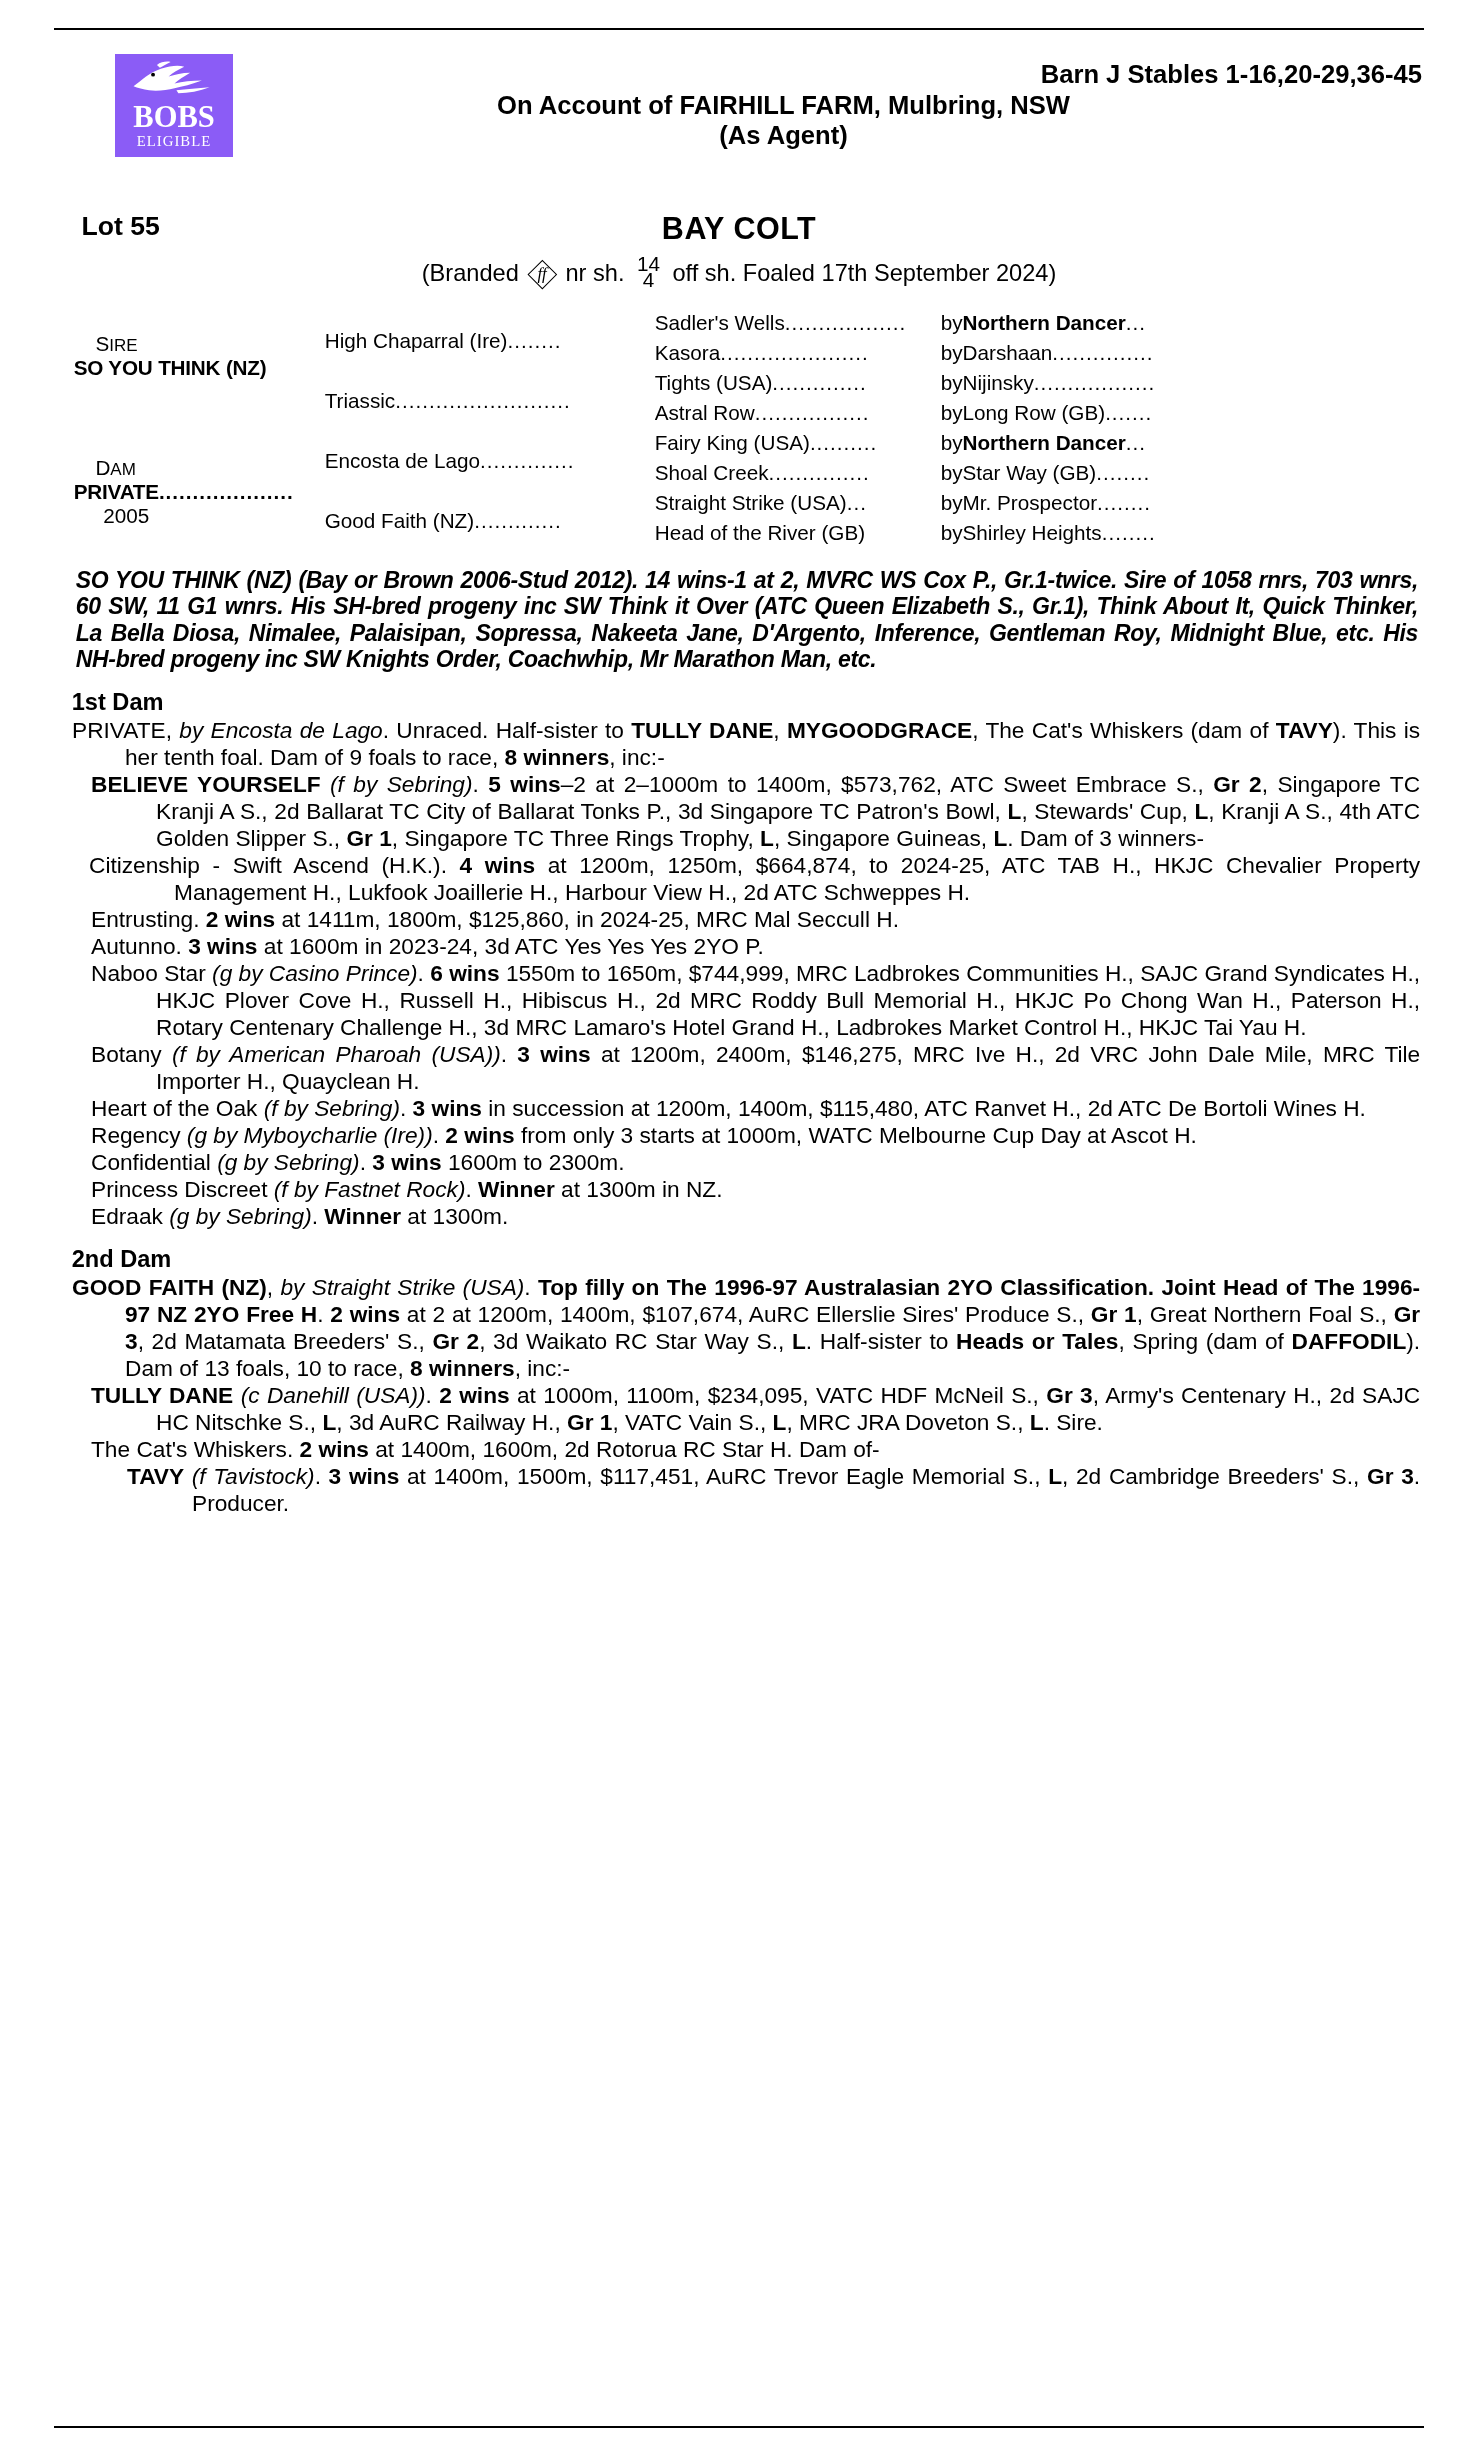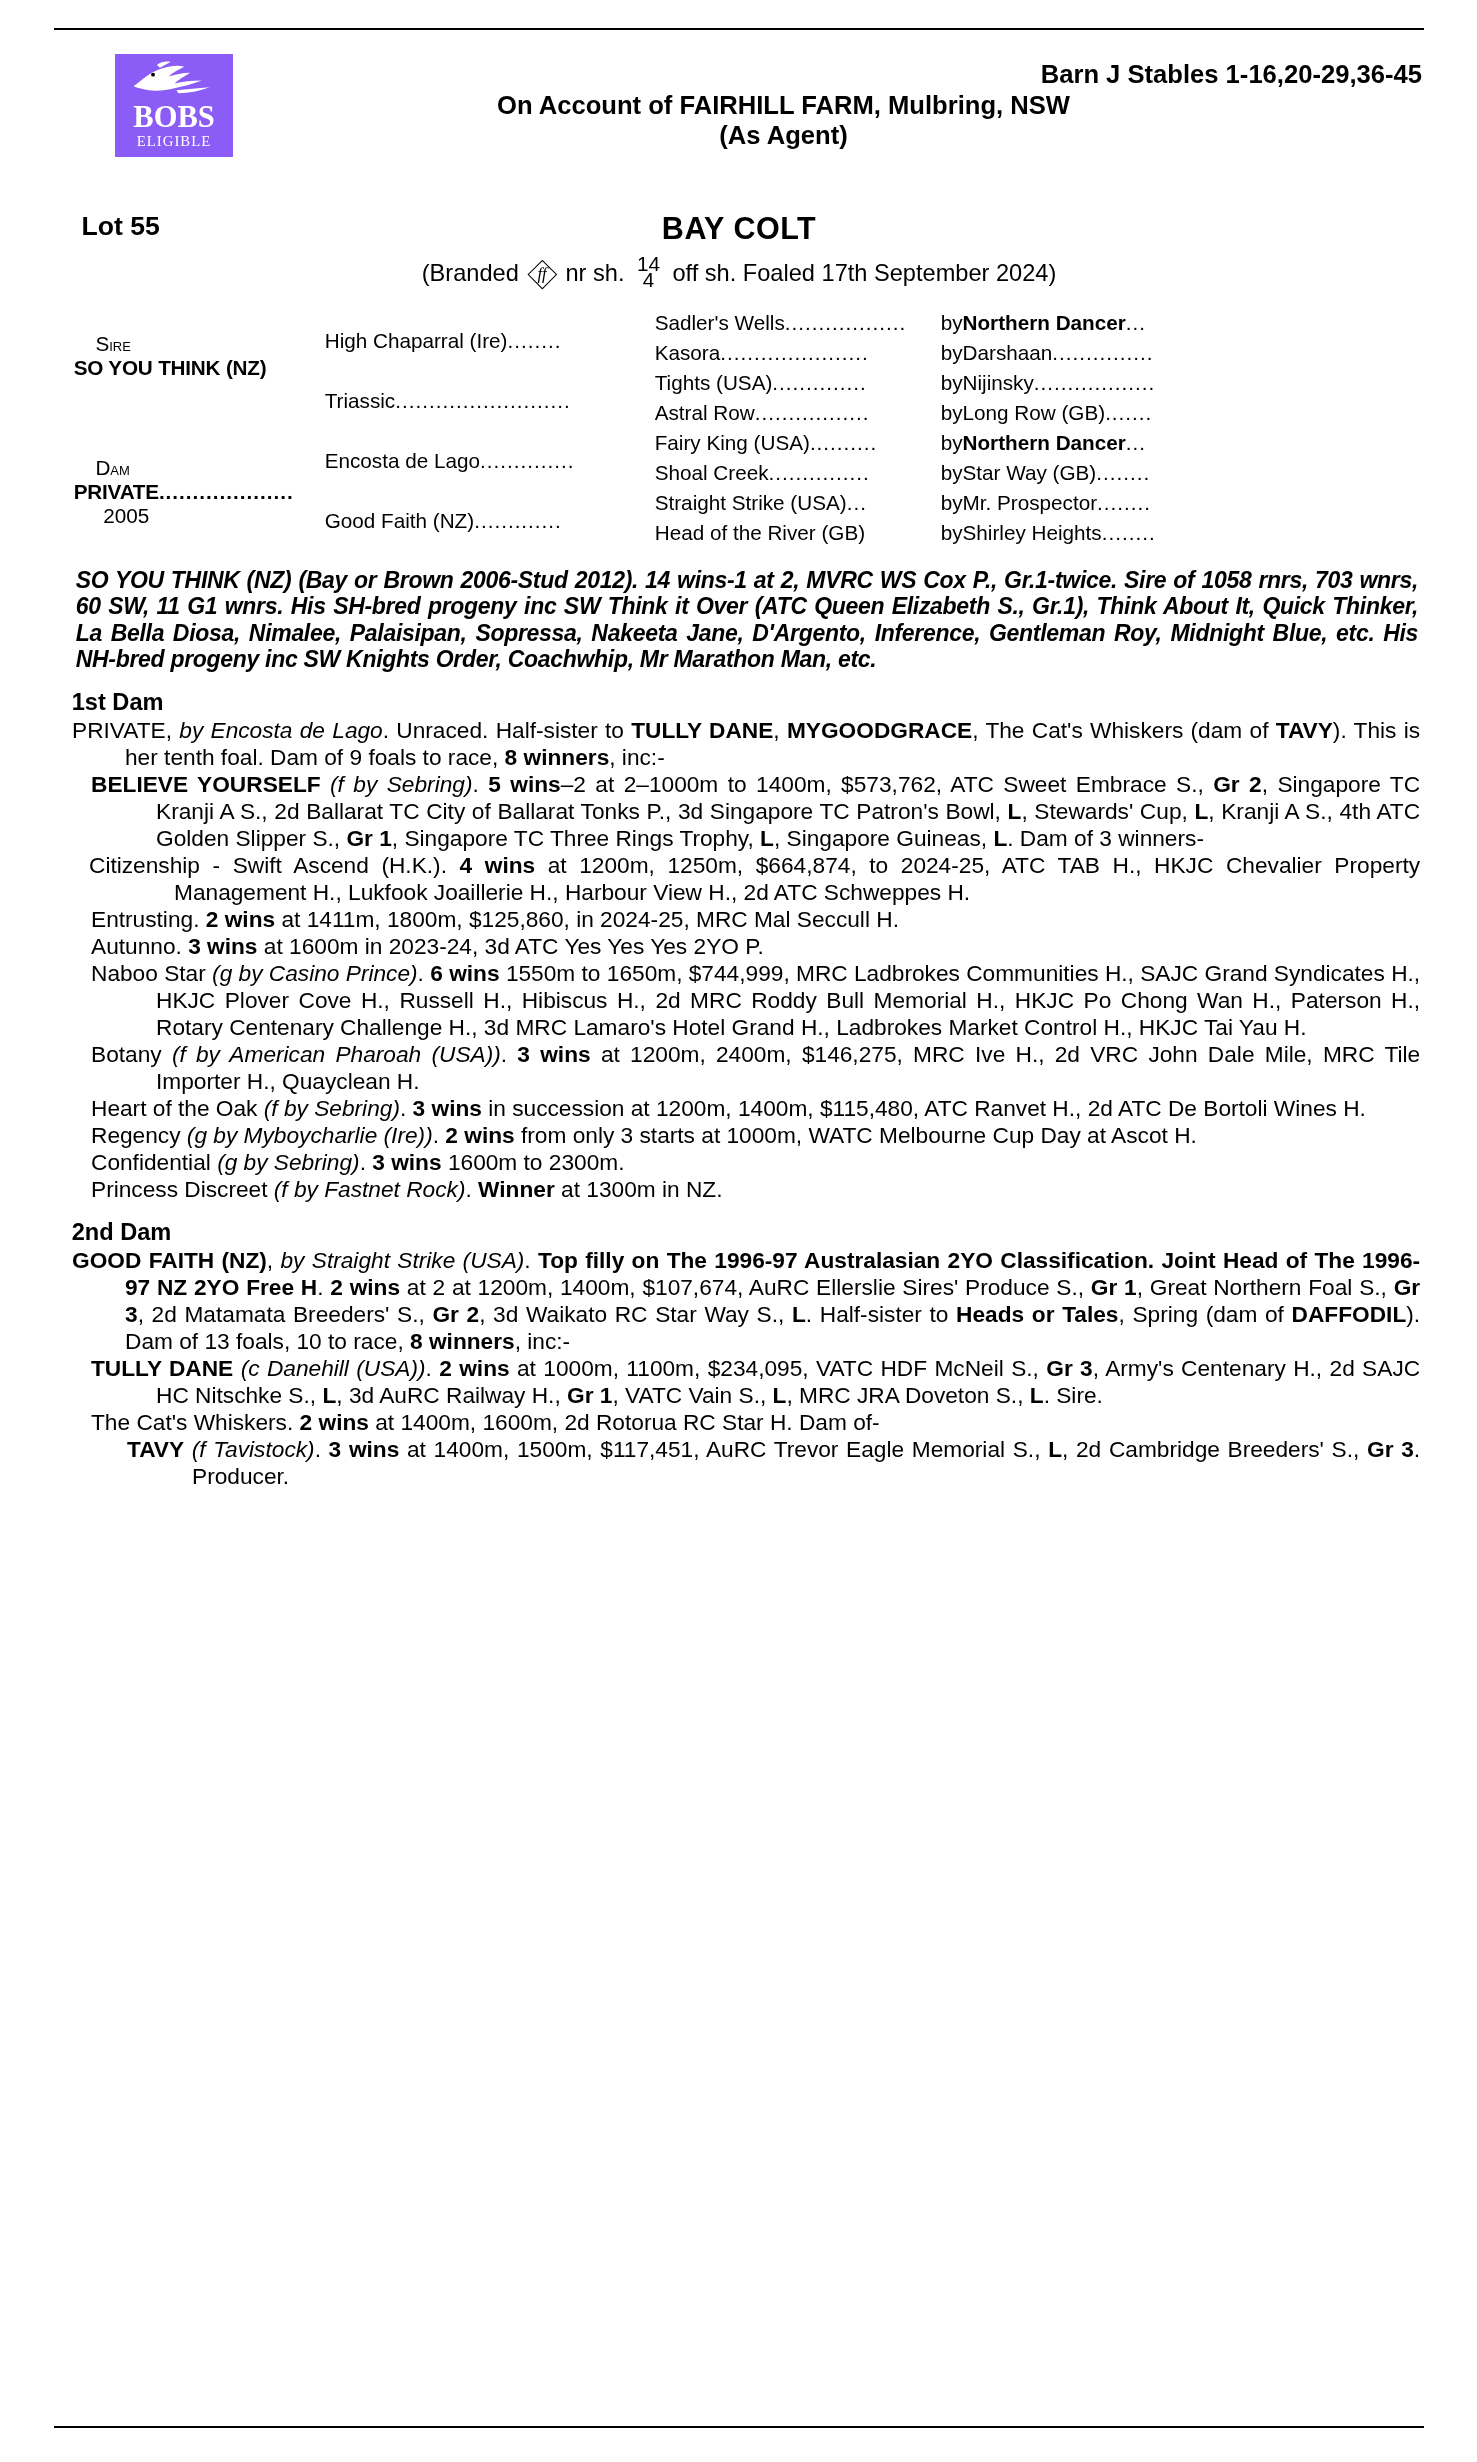--- a/index.html
+++ b/index.html
@@ -151,21 +151,21 @@
   .ped-col2 { width: 330px; }
   .ped-col3 { width: 286px; }
   .ped-col4 { width: 296px; }
 
   .sire-label, .dam-label {
     font-variant: small-caps;
     font-size: 20.7px;
     padding-left: 21.7px;
   }
   .small-caps {
-    font-size: 13px;
+    font-size: 17px;
   }
   .sire-name, .dam-name {
     font-weight: bold;
     font-size: 20.7px;
     letter-spacing: -0.2px;
   }
   .dam-year { padding-left: 29.6px; font-size: 20.7px; }
   .ped-sire-block { height: 120px; padding-top: 21.7px; box-sizing: border-box;}
   .ped-dam-block { padding-top: 25.6px; }
 
@@ -391,20 +391,21 @@
       <div class="para" style="padding-left:102px;text-indent:-65px;"><b>BELIEVE YOURSELF</b> <i>(f by Sebring)</i>. <b>5 wins</b>–2 at 2–1000m to 1400m, $573,762, ATC Sweet Embrace S., <b>Gr 2</b>, Singapore TC Kranji A S., 2d Ballarat TC City of Ballarat Tonks P., 3d Singapore TC Patron's Bowl, <b>L</b>, Stewards' Cup, <b>L</b>, Kranji A S., 4th ATC Golden Slipper S., <b>Gr 1</b>, Singapore TC Three Rings Trophy, <b>L</b>, Singapore Guineas, <b>L</b>. Dam of 3 winners-</div>
       <div class="para" style="padding-left:120px;text-indent:-85px;">Citizenship - Swift Ascend (H.K.). <b>4 wins</b> at 1200m, 1250m, $664,874, to 2024-25, ATC TAB H., HKJC Chevalier Property Management H., Lukfook Joaillerie H., Harbour View H., 2d ATC Schweppes H.</div>
       <div class="para" style="padding-left:102px;text-indent:-65px;">Entrusting. <b>2 wins</b> at 1411m, 1800m, $125,860, in 2024-25, MRC Mal Seccull H.</div>
       <div class="para" style="padding-left:102px;text-indent:-65px;">Autunno. <b>3 wins</b> at 1600m in 2023-24, 3d ATC Yes Yes Yes 2YO P.</div>
       <div class="para" style="padding-left:102px;text-indent:-65px;">Naboo Star <i>(g by Casino Prince)</i>. <b>6 wins</b> 1550m to 1650m, $744,999, MRC Ladbrokes Communities H., SAJC Grand Syndicates H., HKJC Plover Cove H., Russell H., Hibiscus H., 2d MRC Roddy Bull Memorial H., HKJC Po Chong Wan H., Paterson H., Rotary Centenary Challenge H., 3d MRC Lamaro's Hotel Grand H., Ladbrokes Market Control H., HKJC Tai Yau H.</div>
       <div class="para" style="padding-left:102px;text-indent:-65px;">Botany <i>(f by American Pharoah (USA))</i>. <b>3 wins</b> at 1200m, 2400m, $146,275, MRC Ive H., 2d VRC John Dale Mile, MRC Tile Importer H., Quayclean H.</div>
       <div class="para" style="padding-left:102px;text-indent:-65px;">Heart of the Oak <i>(f by Sebring)</i>. <b>3 wins</b> in succession at 1200m, 1400m, $115,480, ATC Ranvet H., 2d ATC De Bortoli Wines H.</div>
       <div class="para" style="padding-left:102px;text-indent:-65px;">Regency <i>(g by Myboycharlie (Ire))</i>. <b>2 wins</b> from only 3 starts at 1000m, WATC Melbourne Cup Day at Ascot H.</div>
       <div class="para" style="padding-left:102px;text-indent:-65px;">Confidential <i>(g by Sebring)</i>. <b>3 wins</b> 1600m to 2300m.</div>
       <div class="para" style="padding-left:102px;text-indent:-65px;">Princess Discreet <i>(f by Fastnet Rock)</i>. <b>Winner</b> at 1300m in NZ.</div>
+      <div class="para" style="padding-left:102px;text-indent:-65px;">Edraak <i>(g by Sebring)</i>. <b>Winner</b> at 1300m.</div>
     </div>
 
   <div class="section-head">2nd Dam</div>
   <div id="second-dam-entries">
       <div class="para" style="padding-left:71px;text-indent:-53px;"><b>GOOD FAITH (NZ)</b>, <i>by Straight Strike (USA)</i>. <b>Top filly on The 1996-97 Australasian 2YO Classification. Joint Head of The 1996-97 NZ 2YO Free H</b>. <b>2 wins</b> at 2 at 1200m, 1400m, $107,674, AuRC Ellerslie Sires' Produce S., <b>Gr 1</b>, Great Northern Foal S., <b>Gr 3</b>, 2d Matamata Breeders' S., <b>Gr 2</b>, 3d Waikato RC Star Way S., <b>L</b>. Half-sister to <b>Heads or Tales</b>, Spring (dam of <b>DAFFODIL</b>). Dam of 13 foals, 10 to race, <b>8 winners</b>, inc:-</div>
       <div class="para" style="padding-left:102px;text-indent:-65px;"><b>TULLY DANE</b> <i>(c Danehill (USA))</i>. <b>2 wins</b> at 1000m, 1100m, $234,095, VATC HDF McNeil S., <b>Gr 3</b>, Army's Centenary H., 2d SAJC HC Nitschke S., <b>L</b>, 3d AuRC Railway H., <b>Gr 1</b>, VATC Vain S., <b>L</b>, MRC JRA Doveton S., <b>L</b>. Sire.</div>
       <div class="para" style="padding-left:102px;text-indent:-65px;">The Cat's Whiskers. <b>2 wins</b> at 1400m, 1600m, 2d Rotorua RC Star H. Dam of-</div>
       <div class="para" style="padding-left:138px;text-indent:-65px;"><b>TAVY</b> <i>(f Tavistock)</i>. <b>3 wins</b> at 1400m, 1500m, $117,451, AuRC Trevor Eagle Memorial S., <b>L</b>, 2d Cambridge Breeders' S., <b>Gr 3</b>. Producer.</div>
     </div>
 

